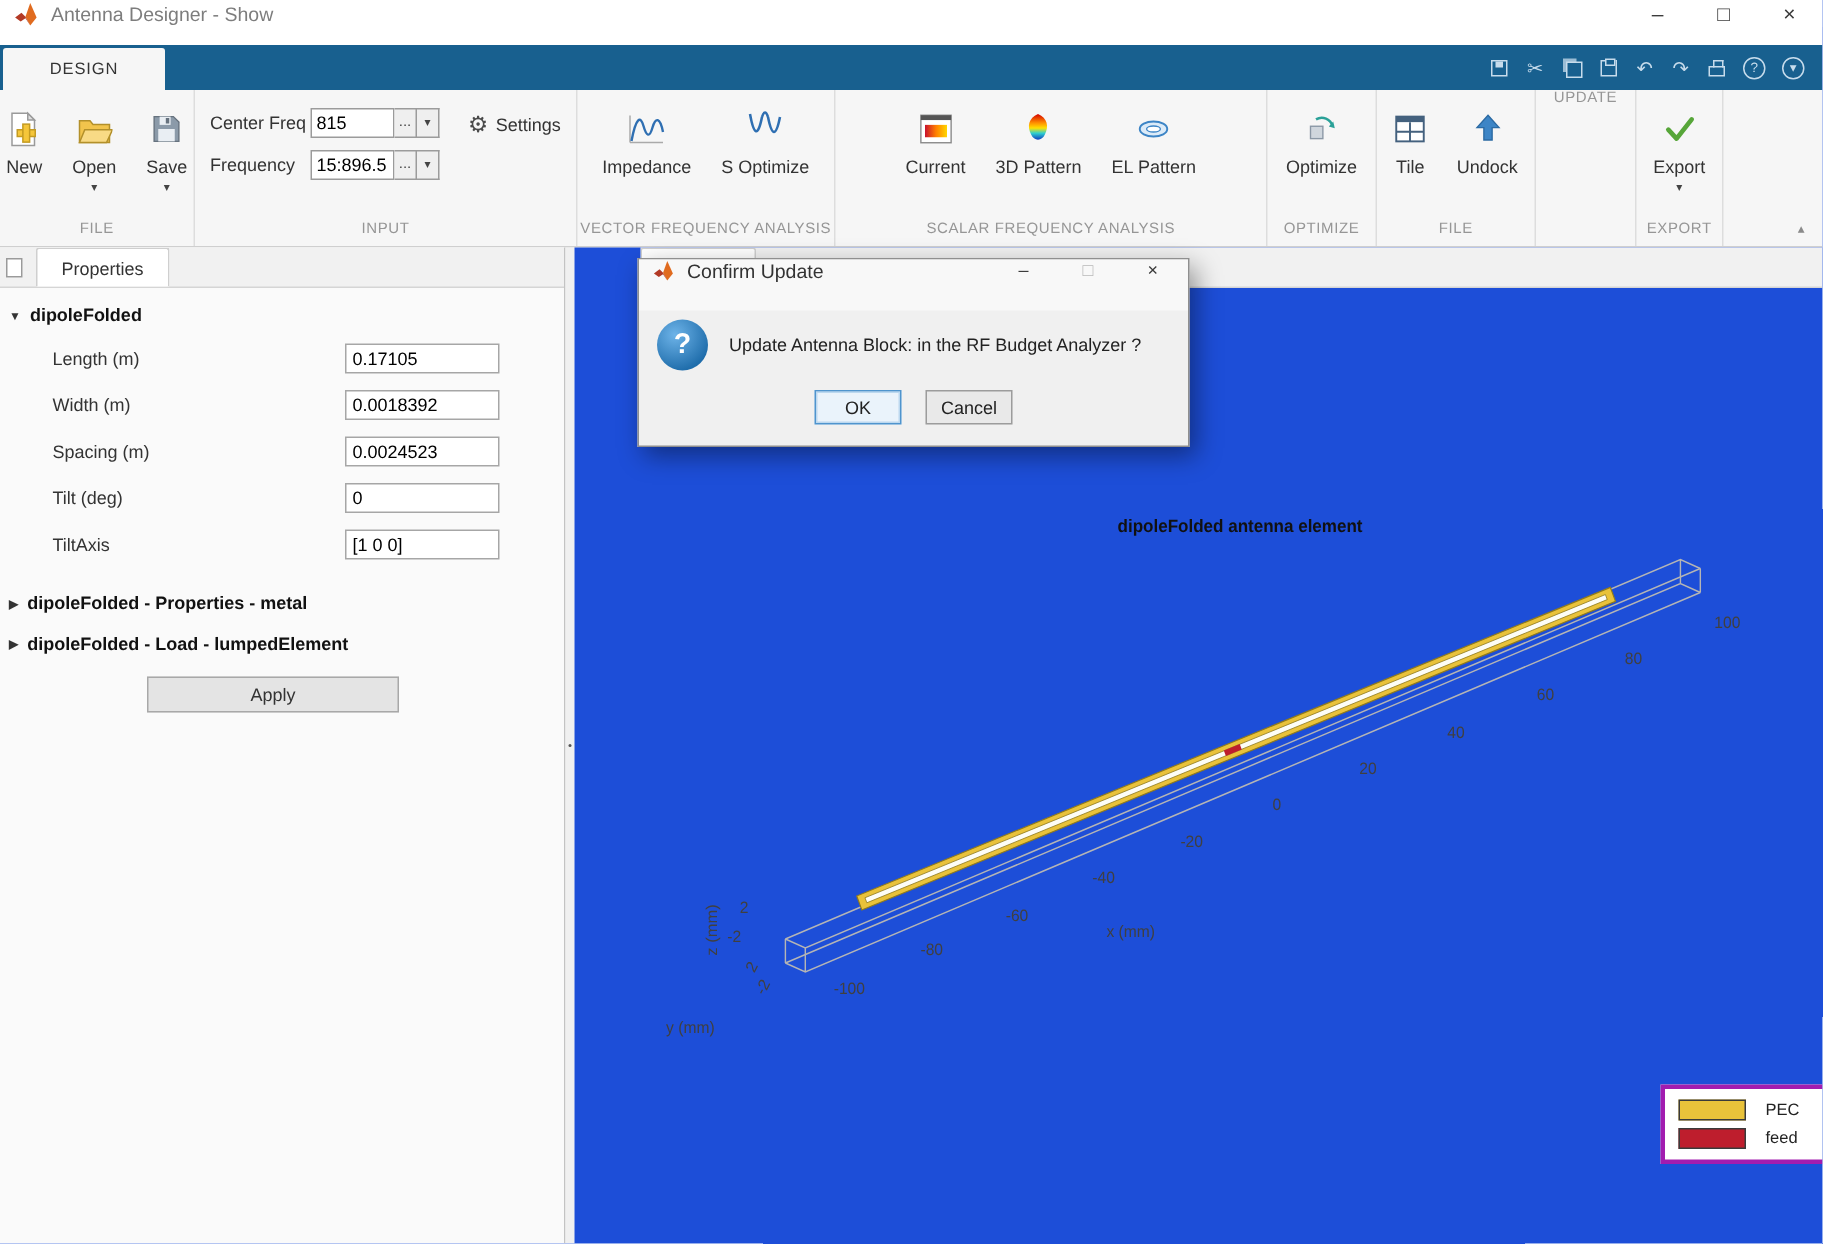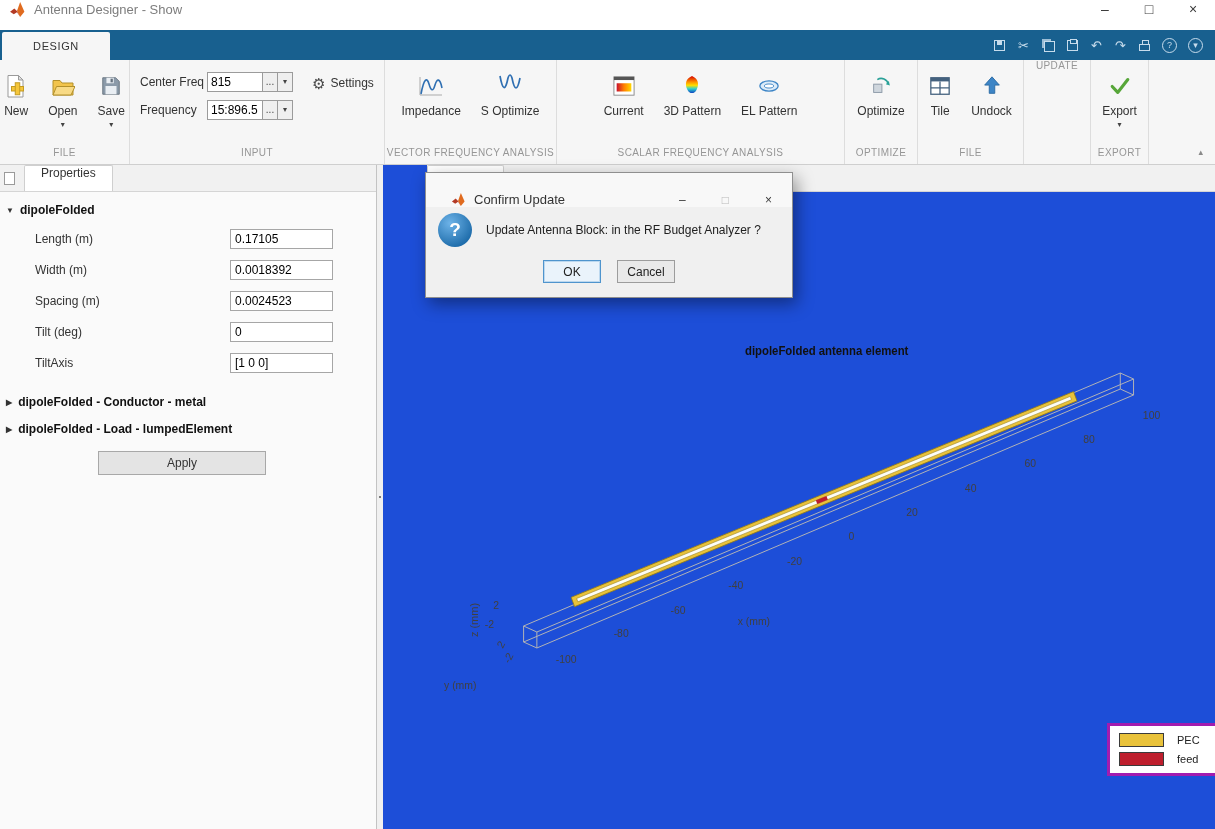--- a/index.html
+++ b/index.html
@@ -46,21 +46,21 @@
   .mini{width:15px;height:20px;border:1px solid #9b9b9b;border-left:none;display:flex;align-items:center;justify-content:center;font-size:10px;color:#444;background:#efefef;}
   .mini .ddg{font-size:8px;}
   .settings-col{display:flex;align-items:center;gap:5px;margin-left:15px;margin-top:2px;font-size:12px;color:#333;height:20px;}
   .ts-fill{flex:1;position:relative;border-right:none;}
   .strip-collapse{position:absolute;right:12px;bottom:7px;font-size:9px;color:#8a8a8a;}
 
   
   .side{position:absolute;top:165px;left:0;width:377px;bottom:0;background:#fafafa;border-right:1px solid #c3c3c3;display:flex;flex-direction:column;}
   .side-tabs{height:27px;background:#f1f1f1;border-bottom:1px solid #d5d5d5;display:flex;align-items:flex-end;padding-left:3px;flex-shrink:0;}
   .side-tab-icon{width:11px;height:13px;border:1px solid #9a9a9a;background:#fff;margin:0 0 6px 1px;}
-  .side-tab{height:26px;background:#fff;border:1px solid #cfcfcf;border-bottom:none;display:flex;padding:0 16px;font-size:12px;color:#333;margin-left:9px;border-radius:2px 2px 0 0;}
+  .side-tab{height:26px;background:#fff;border:1px solid #cfcfcf;border-bottom:none;display:flex;align-items:center;padding:0 16px;font-size:12px;color:#333;margin-left:9px;border-radius:2px 2px 0 0;}
   .side-content{padding:11px 10px 0 6px;}
   .prop-group{display:flex;align-items:center;gap:6px;font-size:12px;font-weight:bold;color:#111;margin-bottom:12px;}
   .tri{font-size:8px;color:#333;}
   .prop-row{display:flex;align-items:center;margin-bottom:11px;padding-left:29px;height:20px;}
   .prop-label{width:195px;font-size:12px;color:#333;}
   .prop-input{width:103px;height:20px;border:1px solid #a6a6a6;font-size:12px;padding:0 4px;background:#fff;font-family:inherit;}
   .prop-group.g2{margin-top:22px;margin-bottom:0;}
   .prop-group.g3{margin-top:13px;margin-bottom:0;}
   .apply-btn{display:block;margin:15px 0 0 92px;width:168px;height:24px;background:#e4e4e4;border:1px solid #a8a8a8;font-size:12px;font-weight:normal;color:#333;font-family:inherit;}
 
@@ -76,21 +76,21 @@
   .plot-svg{position:absolute;inset:0;width:100%;height:100%;}
   .plot-svg text{font-family:"Liberation Sans",sans-serif;font-size:11px;fill:#404040;}
   .plot-svg .plot-title{font-size:12px;font-weight:bold;fill:#111;}
   .legend{position:absolute;left:680px;top:531px;width:117px;height:53px;border:3px solid #a21caf;background:#fff;padding:7px 9px;display:flex;flex-direction:column;justify-content:space-between;}
   .lrow{display:flex;align-items:center;gap:13px;}
   .swatch{width:45px;height:14px;border:1px solid #3a3a3a;}
   .ltext{font-size:11px;color:#222;}
 
   
   .dialog{position:absolute;left:425px;top:172px;width:368px;background:#f0f0f0;border:1px solid #8f8f8f;box-shadow:4px 6px 16px rgba(0,0,0,.4);z-index:60;}
-  .dlg-title{height:34px;background:#f8f8f8;display:flex;align-items:flex-end;padding-left:25px;gap:8px;font-size:13px;color:#333;}
+  .dlg-title{height:34px;background:#f8f8f8;display:flex;align-items:flex-start;padding-left:9px;gap:8px;font-size:13px;color:#333;}
   .dlg-icon{width:15px;height:15px;display:flex;}
   .dlg-controls{margin-left:auto;display:flex;align-items:center;gap:36px;padding-right:20px;font-size:12px;color:#3c3c3c;}
   .dlg-controls .disabled{color:#b9b9b9;}
   .dlg-body{display:flex;align-items:center;gap:14px;padding:6px 14px 2px 12px;}
   .qmark{width:34px;height:34px;border-radius:50%;background:radial-gradient(circle at 35% 30%,#6db3e8,#1f6dab 75%);color:#fff;font-size:19px;font-weight:bold;display:flex;align-items:center;justify-content:center;flex-shrink:0;}
   .dlg-msg{font-size:12px;color:#222;}
   .dlg-buttons{display:flex;justify-content:center;gap:16px;padding:11px 0 14px;}
   .dlg-buttons button{width:58px;height:23px;font-size:12px;font-family:inherit;border:1px solid #9c9c9c;background:#e9e9e9;color:#222;}
   .dlg-buttons .ok{background:#eaf3fb;border:1px solid #4f94cd;box-shadow:0 0 0 1px #bcd8ef inset;}
 </style>
@@ -371,21 +371,21 @@
       <div class="prop-row">
         <span class="prop-label">Tilt (deg)</span>
         <input class="prop-input" value="0" style="">
       </div>
       <div class="prop-row">
         <span class="prop-label">TiltAxis</span>
         <input class="prop-input" value="[1 0 0]" style="">
       </div>
       <div class="prop-group g2">
         <span class="tri">▶</span>
-        <span>dipoleFolded - Conductor - metal</span>
+        <span>dipoleFolded - Properties - metal</span>
       </div>
       <div class="prop-group g3">
         <span class="tri">▶</span>
         <span>dipoleFolded - Load - lumpedElement</span>
       </div>
       <button class="apply-btn">Apply</button>
     </div>
   </div>
 
   <div class="splitter">

